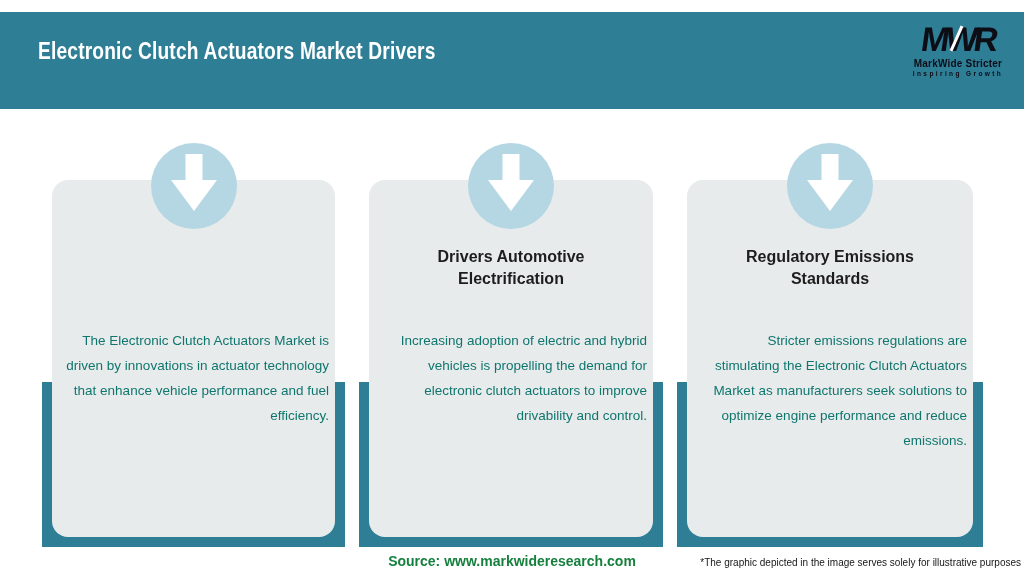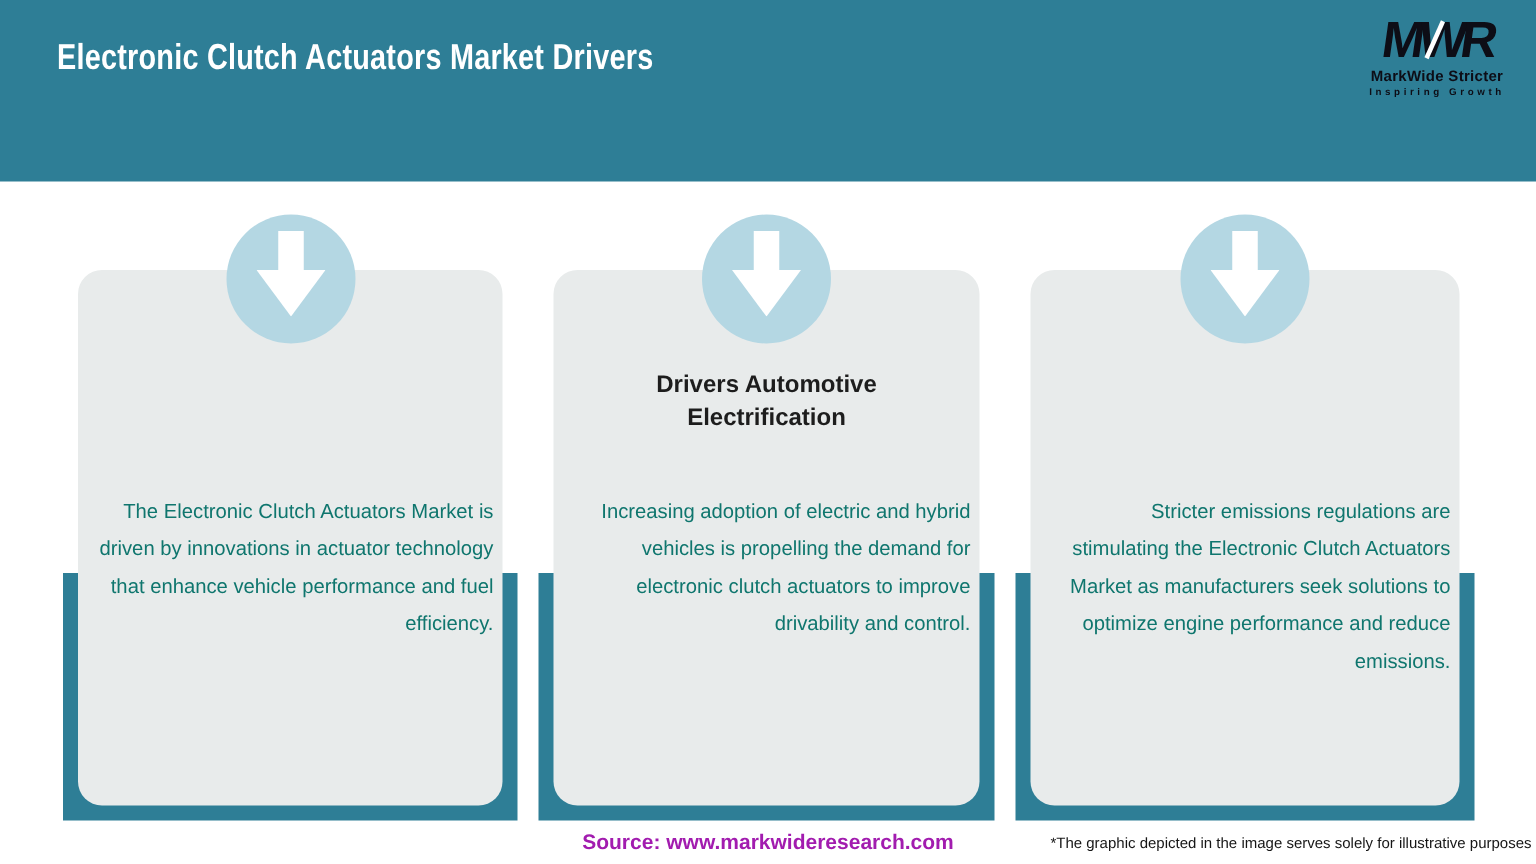--- a/index.html
+++ b/index.html
@@ -7,22 +7,22 @@
   body {
     position: relative;
     width: 1024px; height: 576px;
     background: #ffffff;
     font-family: "Liberation Sans", sans-serif;
     overflow: hidden;
   }
 
   
   .header {
-    position: absolute; left: 0; top: 0;
-    width: 1024px; height: 121px;
+    position: absolute; left: 0; top: 12px;
+    width: 1024px; height: 97px;
     background: #2e7e96;
   }
   .header-title {
     position: absolute; left: 38px; top: 25px;
     color: #ffffff;
     font-size: 24px; font-weight: bold;
     letter-spacing: 0.2px;
     white-space: nowrap;
     transform: scaleX(0.80);
     transform-origin: left center;
@@ -94,21 +94,21 @@
     border-radius: 50%;
     background: #b4d7e3;
   }
   .circle svg { position: absolute; left: 50%; top: 11px; margin-left: -23px; }
 
   
   .footer-source {
     position: absolute; left: 0; right: 0; top: 553px;
     text-align: center;
     font-size: 14px; font-weight: bold;
-    color: #a21caf;
+    color: #15803d;
   }
   .footer-disclaimer {
     position: absolute; right: 3px; top: 557px;
     font-size: 10px; font-weight: 500;
     color: #161616;
   }
 </style>
 </head>
 <body>
 
@@ -148,20 +148,21 @@
     <svg width="46" height="57" viewBox="0 0 46 57">
       <rect x="14.5" y="0" width="17" height="28" fill="#ffffff"></rect>
       <polygon points="0,26 46,26 23,57" fill="#ffffff"></polygon>
     </svg>
   </div>
 </div>
 
 <div class="column column-3">
   <div class="teal-back"></div>
   <div class="card">
+    <div class="card-title"><span>Regulatory Emissions Standards</span></div>
     <div class="card-body">Stricter emissions regulations are stimulating the Electronic Clutch Actuators Market as manufacturers seek solutions to optimize engine performance and reduce emissions.</div>
   </div>
   <div class="circle">
     <svg width="46" height="57" viewBox="0 0 46 57">
       <rect x="14.5" y="0" width="17" height="28" fill="#ffffff"></rect>
       <polygon points="0,26 46,26 23,57" fill="#ffffff"></polygon>
     </svg>
   </div>
 </div>
 

